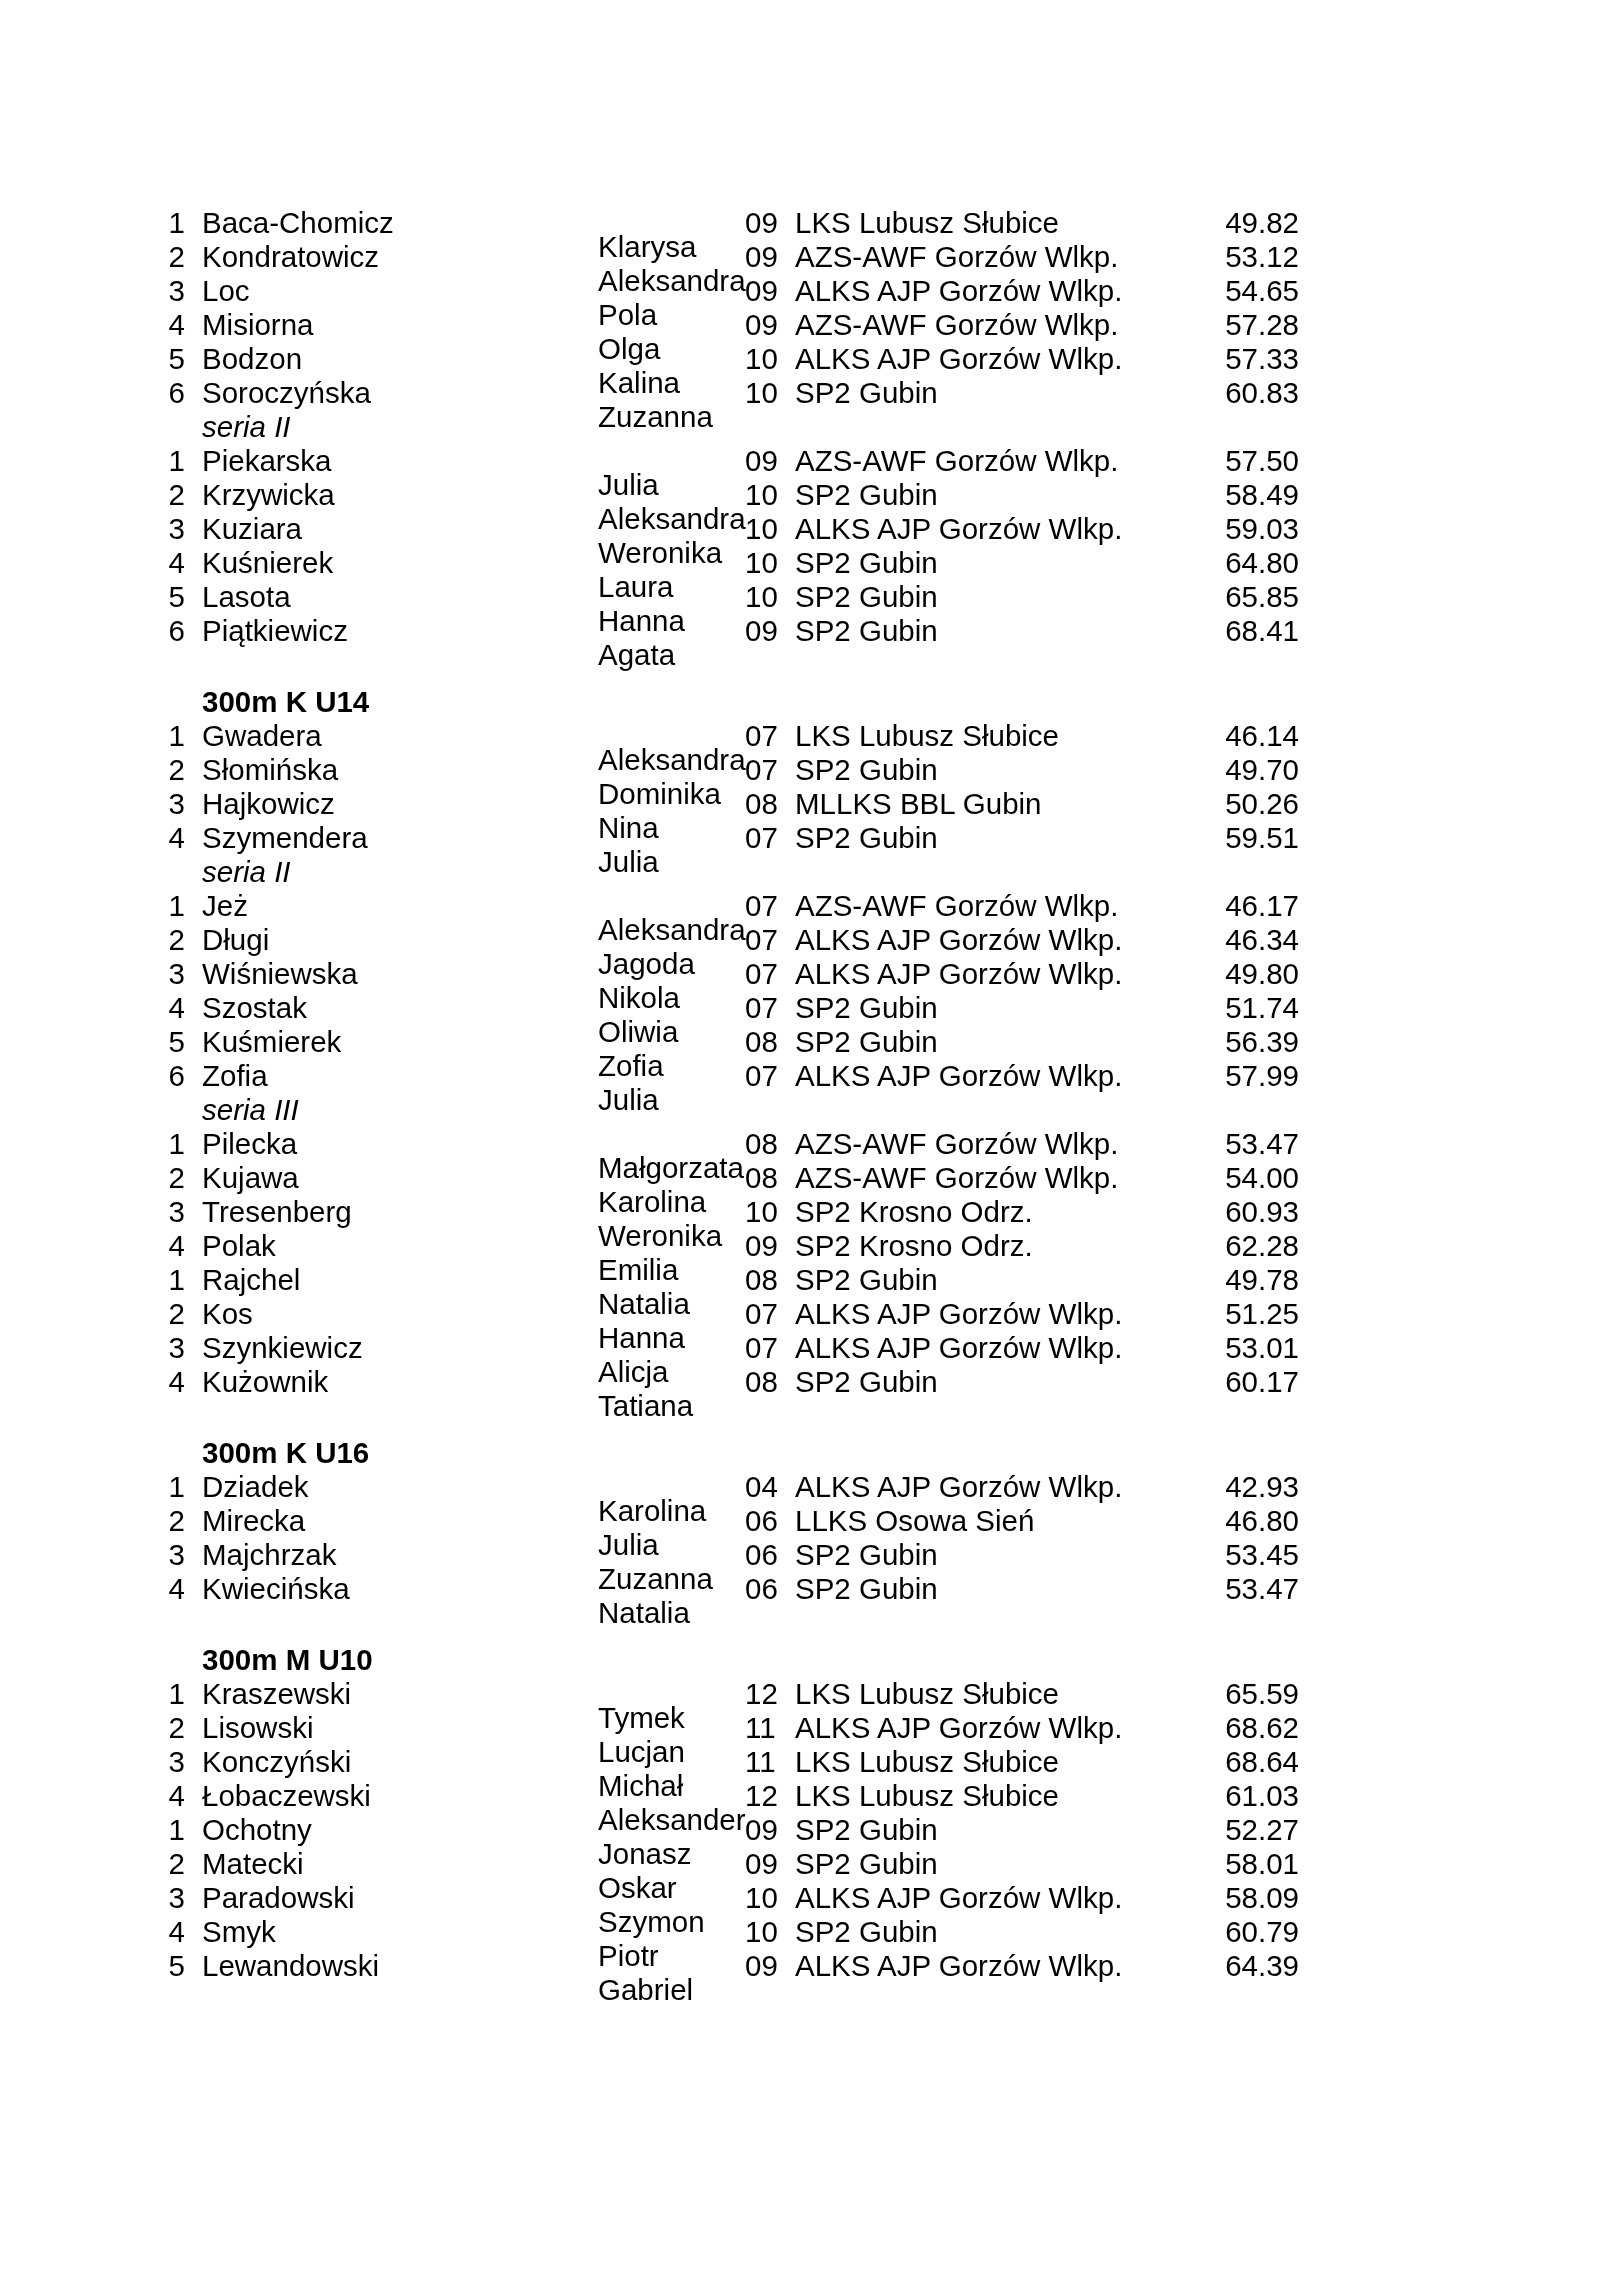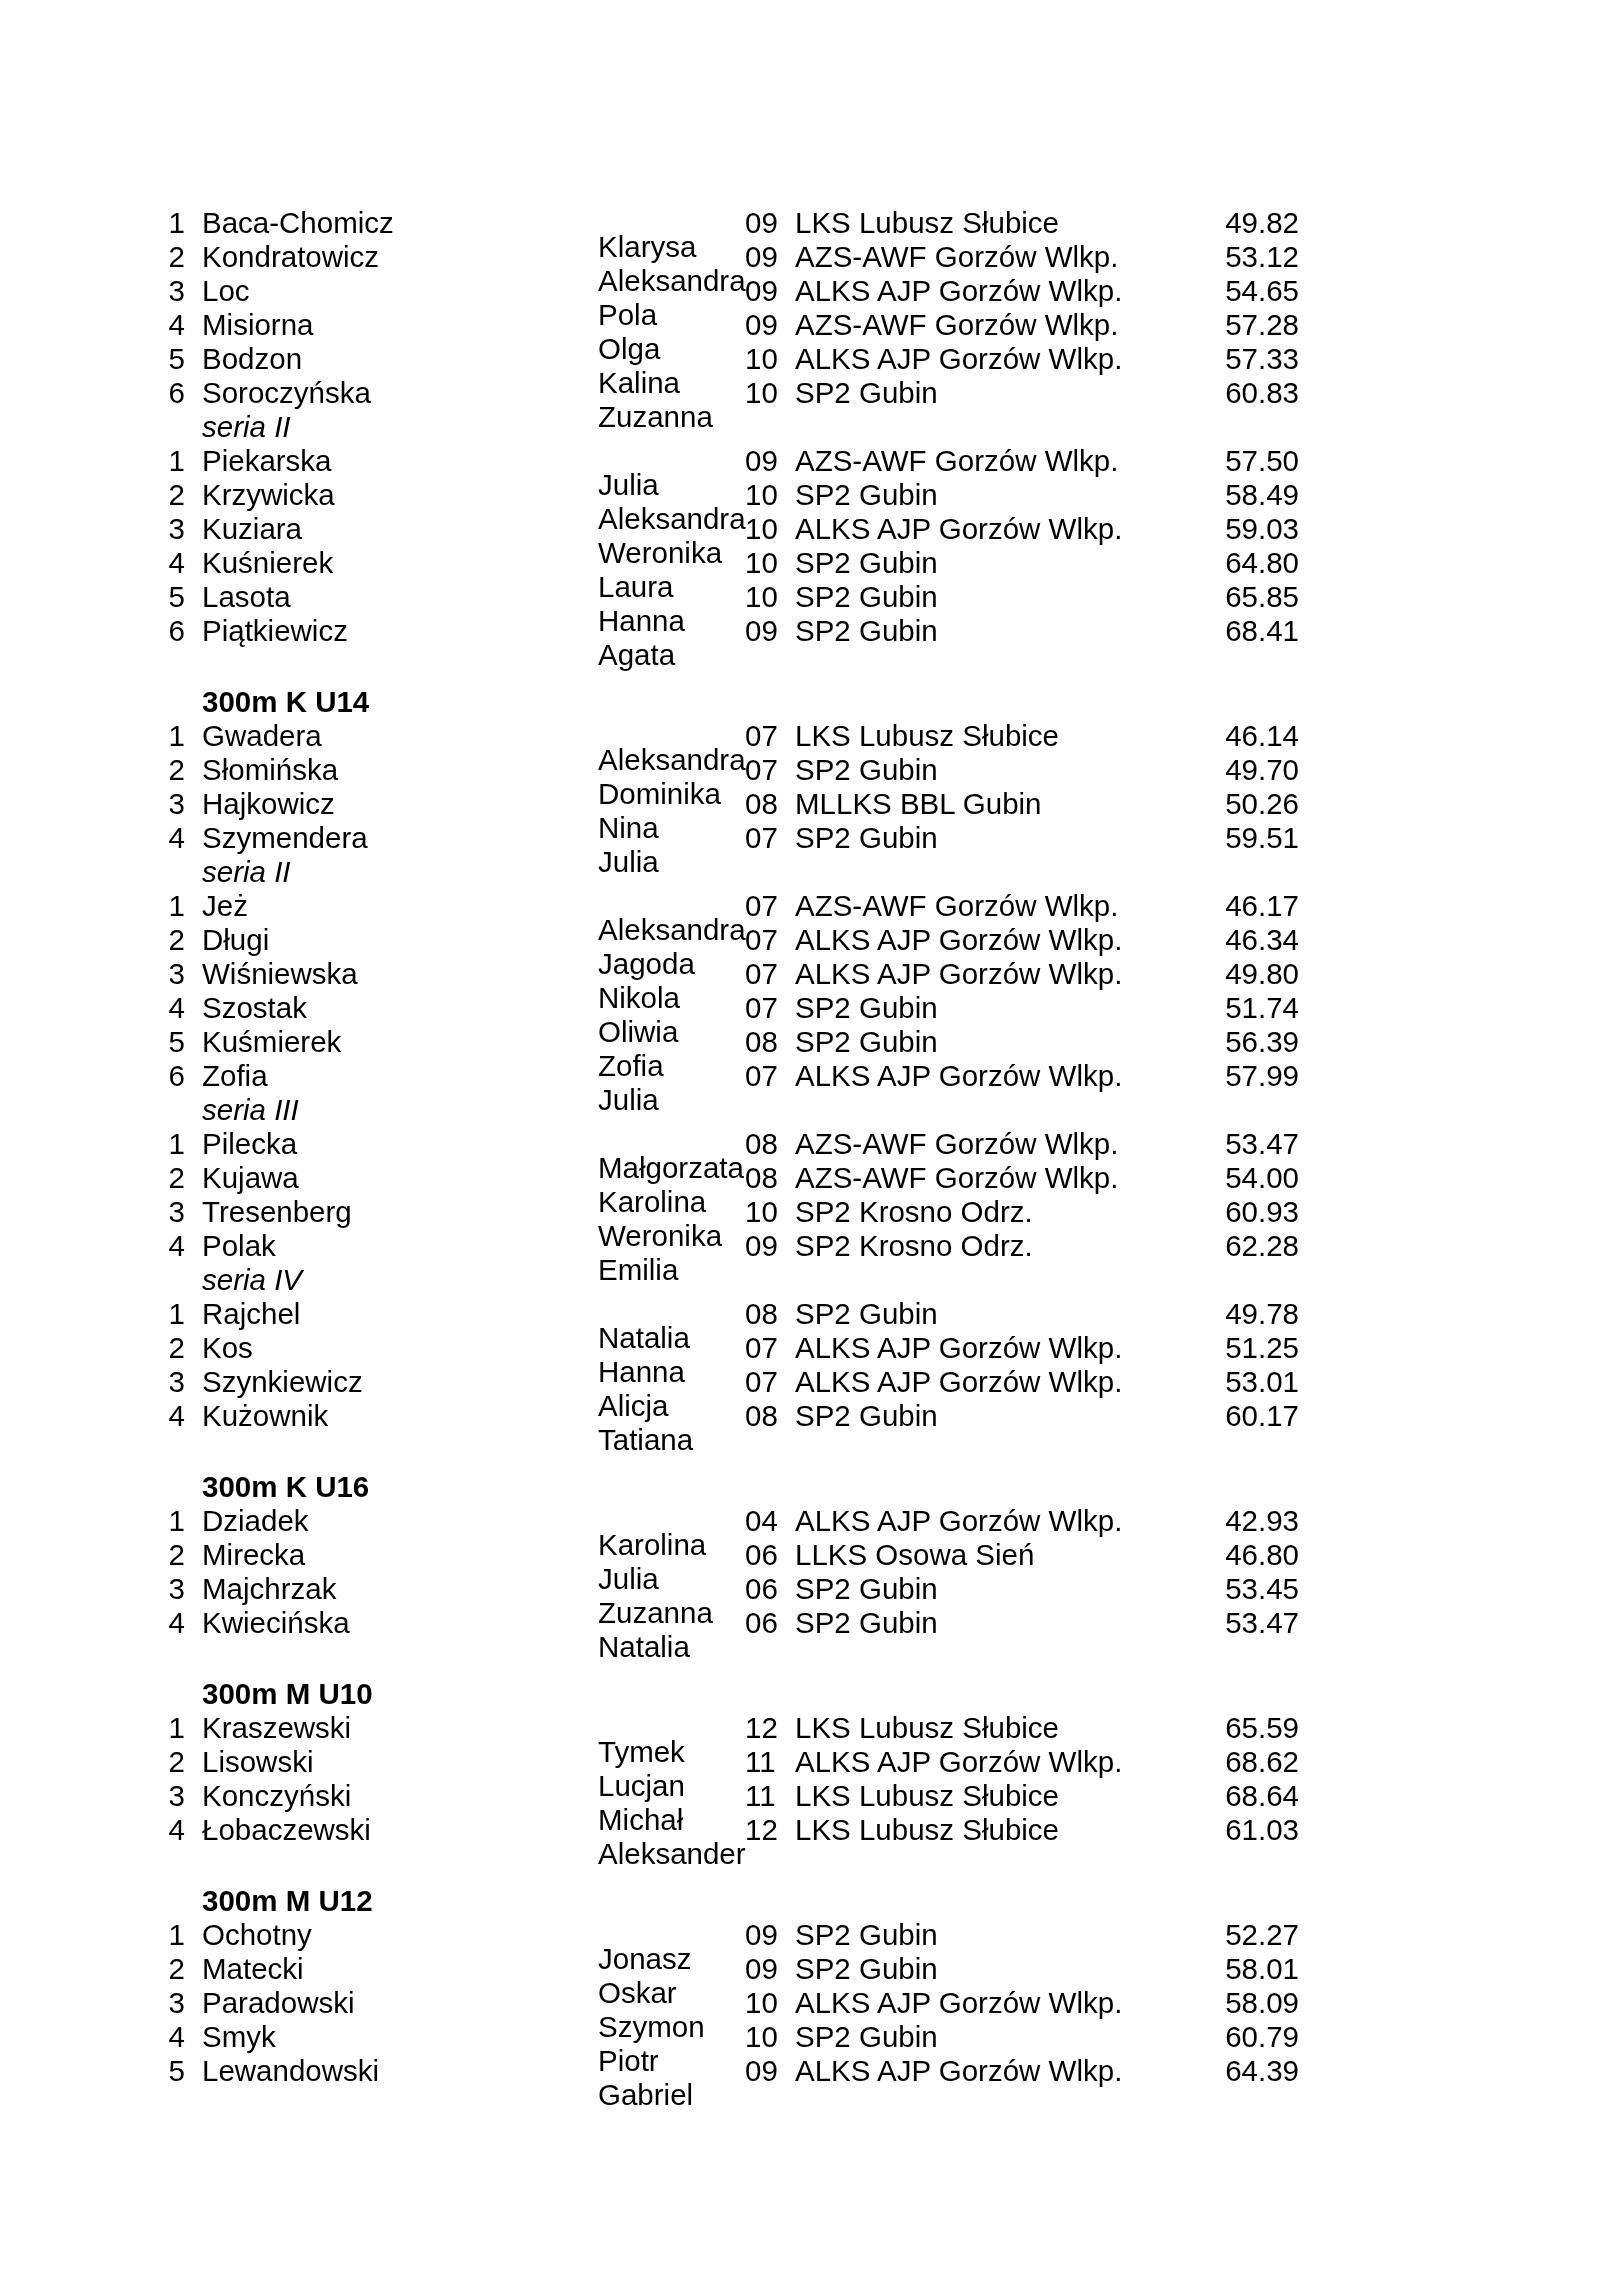--- a/index.html
+++ b/index.html
@@ -264,23 +264,20 @@
         <span class="cell time">60.93</span>
       </div>
       <div class="line result-row">
         <span class="cell place">4</span>
         <span class="cell surname">Polak</span>
         <span class="cell first">Emilia</span>
         <span class="cell year">09</span>
         <span class="cell club">SP2 Krosno Odrz.</span>
         <span class="cell time">62.28</span>
       </div>
-      <div class="line seria-line">
-        <span class="cell seria">seria IV</span>
-      </div>
       <div class="line result-row">
         <span class="cell place">1</span>
         <span class="cell surname">Rajchel</span>
         <span class="cell first">Natalia</span>
         <span class="cell year">08</span>
         <span class="cell club">SP2 Gubin</span>
         <span class="cell time">49.78</span>
       </div>
       <div class="line result-row">
         <span class="cell place">2</span>
@@ -369,23 +366,20 @@
         <span class="cell time">68.64</span>
       </div>
       <div class="line result-row">
         <span class="cell place">4</span>
         <span class="cell surname">Łobaczewski</span>
         <span class="cell first">Aleksander</span>
         <span class="cell year">12</span>
         <span class="cell club">LKS Lubusz Słubice</span>
         <span class="cell time">61.03</span>
       </div>
-      <div class="line header-line">
-        <span class="cell title">300m M U12</span>
-      </div>
       <div class="line result-row">
         <span class="cell place">1</span>
         <span class="cell surname">Ochotny</span>
         <span class="cell first">Jonasz</span>
         <span class="cell year">09</span>
         <span class="cell club">SP2 Gubin</span>
         <span class="cell time">52.27</span>
       </div>
       <div class="line result-row">
         <span class="cell place">2</span>

